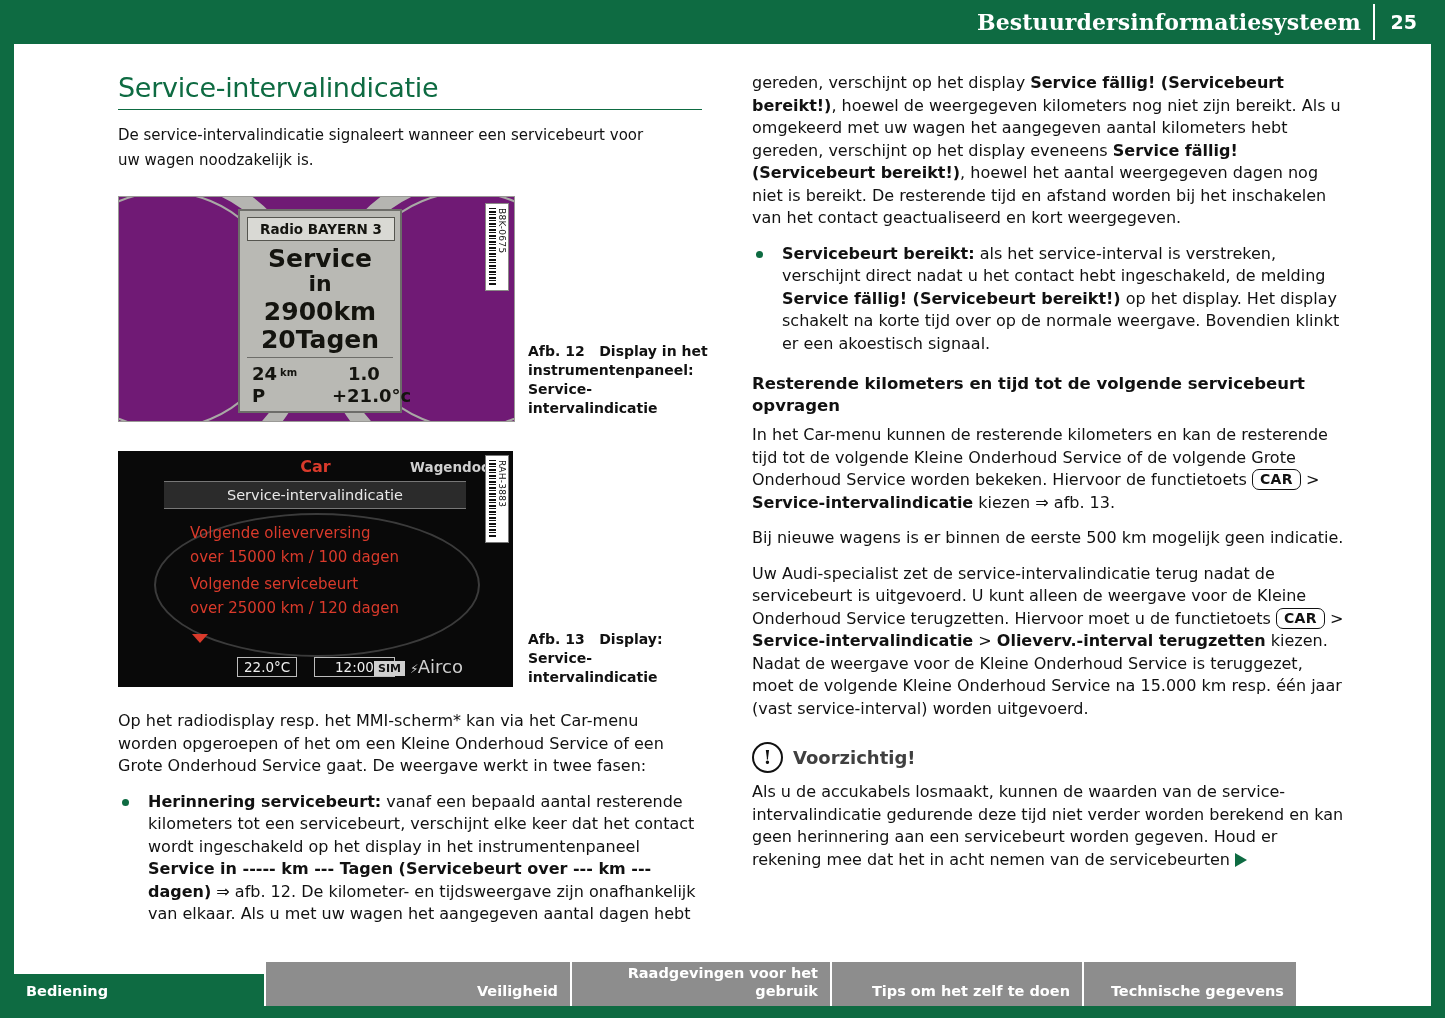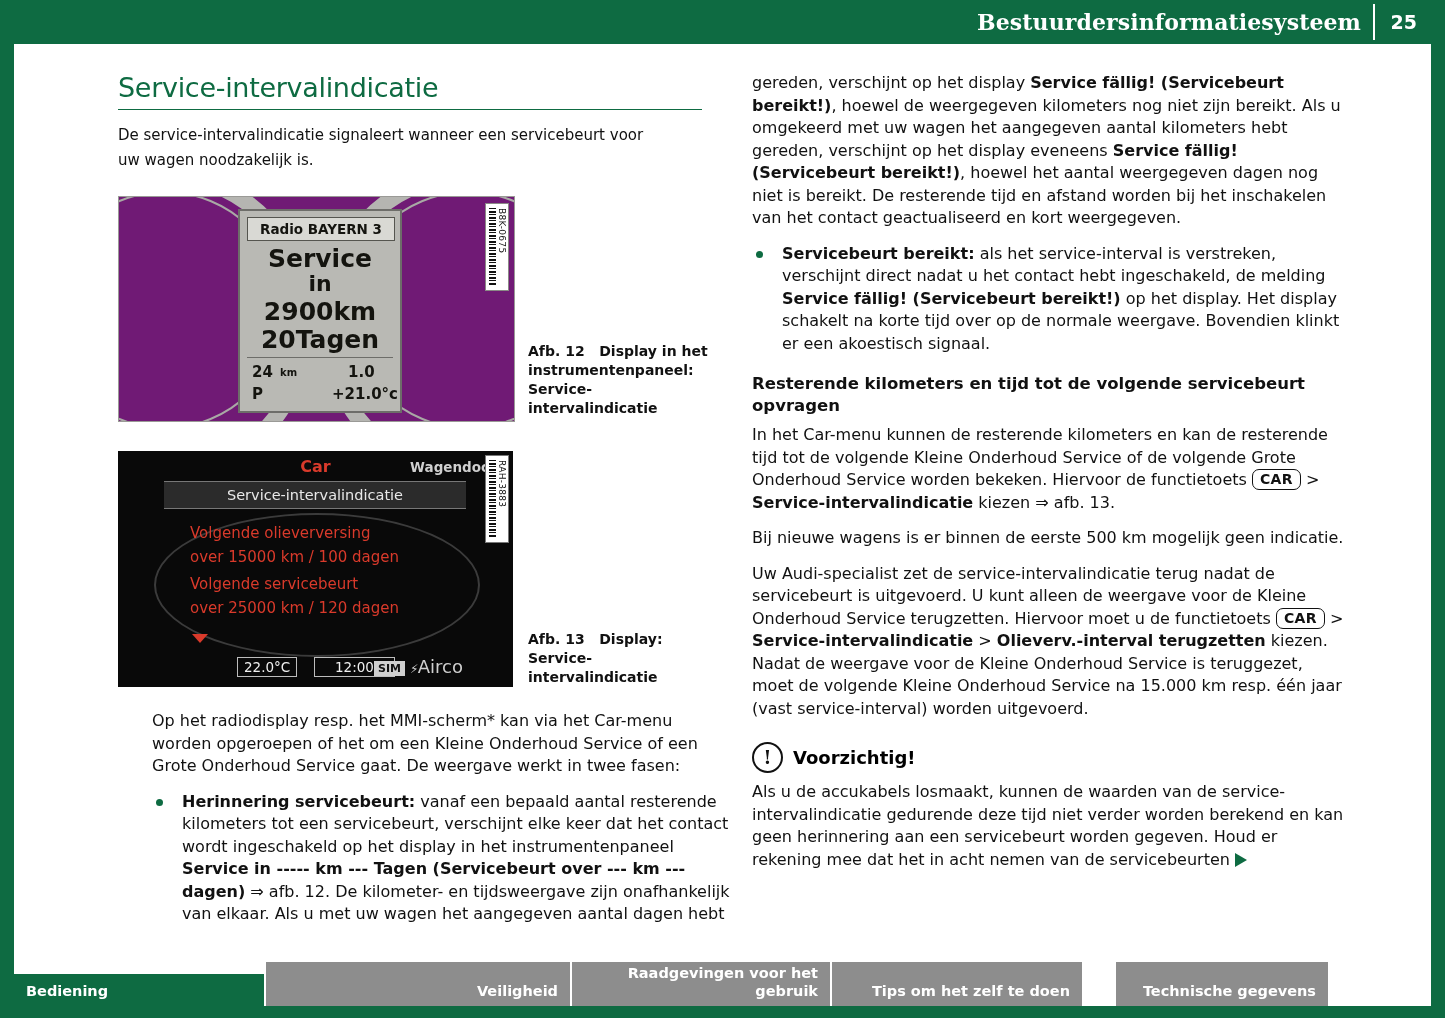--- a/index.html
+++ b/index.html
@@ -86,21 +86,21 @@
   .f12-big{
     position:absolute;left:0;width:160px;text-align:center;
     font-size:25px;font-weight:bold;color:#14140f;
     font-family:"DejaVu Sans","Liberation Sans",sans-serif;
   }
   .f12-l1{top:33px;}
   .f12-l2{top:60px;font-size:22px;}
   .f12-l3{top:86px;}
   .f12-l4{top:114px;}
   .f12-rule{position:absolute;left:7px;top:146px;width:146px;height:1px;background:#6d6d69;}
-  .f12-sm{position:absolute;font-size:15px;font-weight:bold;color:#14140f;}
+  .f12-sm{position:absolute;font-size:18px;font-weight:bold;color:#14140f;}
   .f12-km{font-size:10px;}
   .f12-barcode{
     position:absolute;right:5px;top:6px;width:22px;height:86px;
     background:#fff;border:1px solid #8a8a86;
   }
   .f12-barcode .bars{
     position:absolute;left:3px;top:4px;width:7px;height:78px;
     background:repeating-linear-gradient(to bottom,#111 0 1px,#fff 1px 3px,#111 3px 5px,#fff 5px 6px);
   }
   .f12-barcode .code{
@@ -167,21 +167,21 @@
   }
 
   
   .caution-head{display:flex;align-items:center;gap:10px;margin:22px 0 8px 0;}
   .caution-ic{
     width:27px;height:27px;border:2.4px solid #111;border-radius:50%;
     display:flex;align-items:center;justify-content:center;
     font-size:18px;font-weight:bold;line-height:1;color:#111;
     font-family:"DejaVu Serif","Liberation Serif",serif;
   }
-  .caution-title{font-size:18px;font-weight:bold;color:#000000;}
+  .caution-title{font-size:18px;font-weight:bold;color:#404040;}
   .endarrow{
     display:inline-block;width:0;height:0;vertical-align:-2px;margin-left:5px;
     border-top:7px solid transparent;border-bottom:7px solid transparent;border-left:12px solid #0e6b42;
   }
 
   
   .footer{position:absolute;left:14px;bottom:0;width:1417px;height:56px;background:#ffffff;}
   .footer-strip{position:absolute;left:0;bottom:12px;width:1417px;height:44px;display:flex;}
   .f-tab{
     position:relative;color:#ffffff;font-size:14.5px;font-weight:bold;
@@ -267,21 +267,21 @@
     <div class="f13-barcode">
       <div class="bars"></div>
       <div class="code">RAH-3883</div>
     </div>
   </div>
   <div class="cap" style="left:528px;top:630px;">
     <span>Afb. 13</span>
     <span>&nbsp;&nbsp;</span><span>Display: Service-intervalindicatie</span>
   </div>
 
-  <div style="position:absolute;left:118px;top:710px;width:584px;margin-left:34px;">
+  <div style="position:absolute;left:118px;top:710px;width:584px;">
     <p class="body">Op het radiodisplay resp. het MMI-scherm* kan via het Car-menu worden opgeroepen of het om een Kleine Onderhoud Service of een Grote Onderhoud Service gaat. De weergave werkt in twee fasen:</p>
     <div class="bullet">
       <span class="dot"></span>
       <b>Herinnering servicebeurt:</b><span> vanaf een bepaald aantal resterende kilometers tot een servicebeurt, verschijnt elke keer dat het contact wordt ingeschakeld op het display in het instrumentenpaneel </span><b>Service in ----- km --- Tagen (Servicebeurt over --- km --- dagen)</b><span> ⇒ afb. 12. De kilometer- en tijdsweergave zijn onafhankelijk van elkaar. Als u met uw wagen het aangegeven aantal dagen hebt</span>
     </div>
   </div>
 
   <div class="col-right">
     <p class="body"><span>gereden, verschijnt op het display </span><b>Service fällig! (Servicebeurt bereikt!)</b><span>, hoewel de weergegeven kilometers nog niet zijn bereikt. Als u omgekeerd met uw wagen het aangegeven aantal kilometers hebt gereden, verschijnt op het display eveneens </span><b>Service fällig! (Servicebeurt bereikt!)</b><span>, hoewel het aantal weergegeven dagen nog niet is bereikt. De resterende tijd en afstand worden bij het inschakelen van het contact geactualiseerd en kort weergegeven.</span></p>
 
@@ -311,20 +311,20 @@
         </div>
       <div class="f-tab" style="width:280px;">
           <span>Veiligheid</span>
         </div>
       <div class="f-tab" style="width:234px;">
           <span>Raadgevingen voor het gebruik</span>
         </div>
       <div class="f-tab" style="width:226px;">
           <span>Tips om het zelf te doen</span>
         </div>
-      <div class="f-tab" style="width:188px;margin-left:32px;">
+      <div class="f-tab" style="width:188px;">
           <span>Technische gegevens</span>
         </div>
     </div>
     <div class="footer-base"></div>
   </div>
 
 </div>
 
 </body></html>

